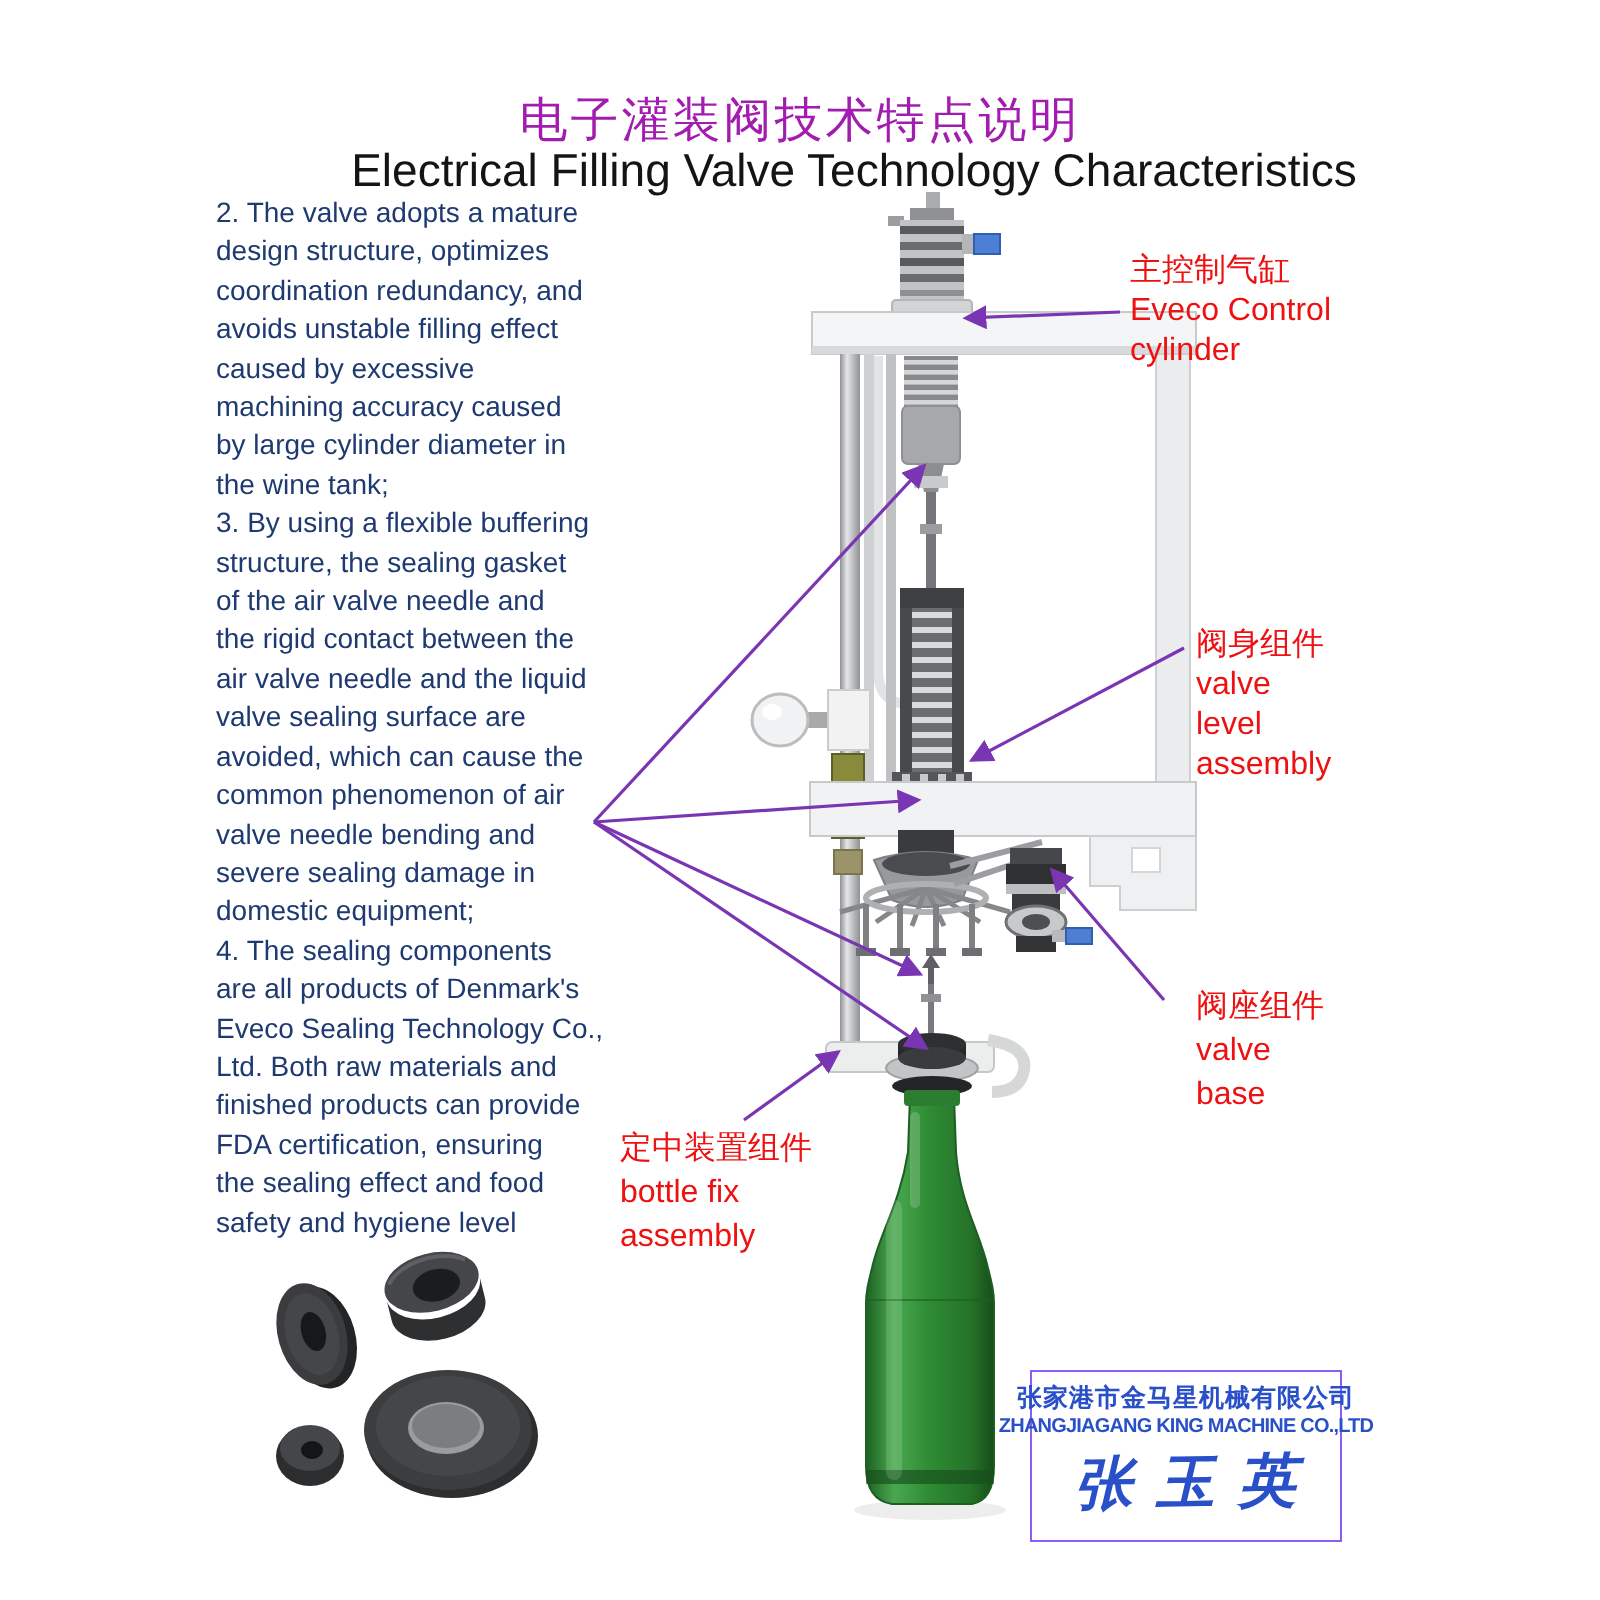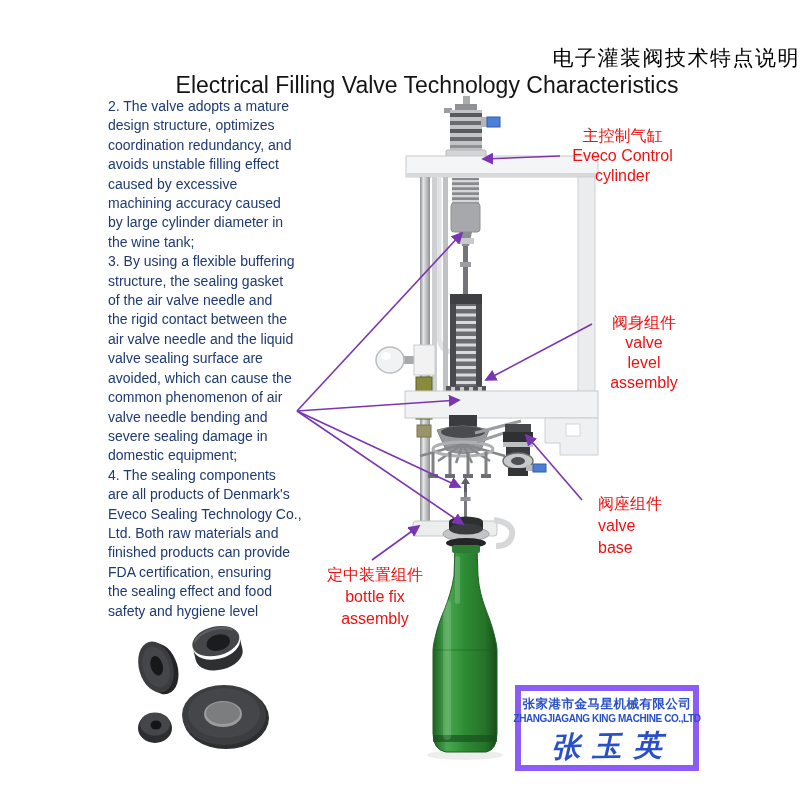--- a/index.html
+++ b/index.html
@@ -2,41 +2,41 @@
 <html><head>
 <meta charset="utf-8">
 <style>
   html,body{margin:0;padding:0;}
   body{
     width:800px;height:800px;position:relative;background:#ffffff;overflow:hidden;
     font-family:"Liberation Sans", sans-serif;
   }
   .abs{position:absolute;}
   .title-cn{
-    top:44px;left:0;width:800px;text-align:right;
-    font-size:21px;letter-spacing:1.5px;color:#000000;
+    top:44px;left:0;width:800px;text-align:center;
+    font-size:24px;letter-spacing:1.5px;color:#a21caf;
   }
   .title-en{
     top:72px;left:0;width:800px;text-align:center;
     font-size:23px;color:#141414;margin-left:27px;
   }
   .para{
     top:97px;left:108px;width:242px;
     font-size:14px;line-height:19.4px;color:#1e3a70;
     white-space:pre-line;
   }
   .red-label{
-    color:#ee1111;font-size:16px;line-height:20px;text-align:center;
+    color:#ee1111;font-size:16px;line-height:20px;
   }
   .red-label.left{text-align:left;}
   .red-label .cn{font-size:16px;}
   svg{position:absolute;top:0;left:0;}
   .stamp{
-    top:685px;left:515px;width:184px;height:86px;box-sizing:border-box;
-    border:6px solid #8b5cf6;background:#fff;
+    top:685px;left:515px;width:156px;height:86px;box-sizing:border-box;
+    border:1px solid #8b5cf6;background:#fff;
     display:flex;flex-direction:column;align-items:center;justify-content:flex-start;
     padding-top:5px;
   }
   .stamp .cn{
     color:#2950c8;font-weight:bold;font-size:12.5px;letter-spacing:0.5px;white-space:nowrap;
   }
   .stamp .en{
     color:#2950c8;font-weight:bold;font-size:10px;letter-spacing:-0.4px;white-space:nowrap;
   }
   .stamp .sig{

